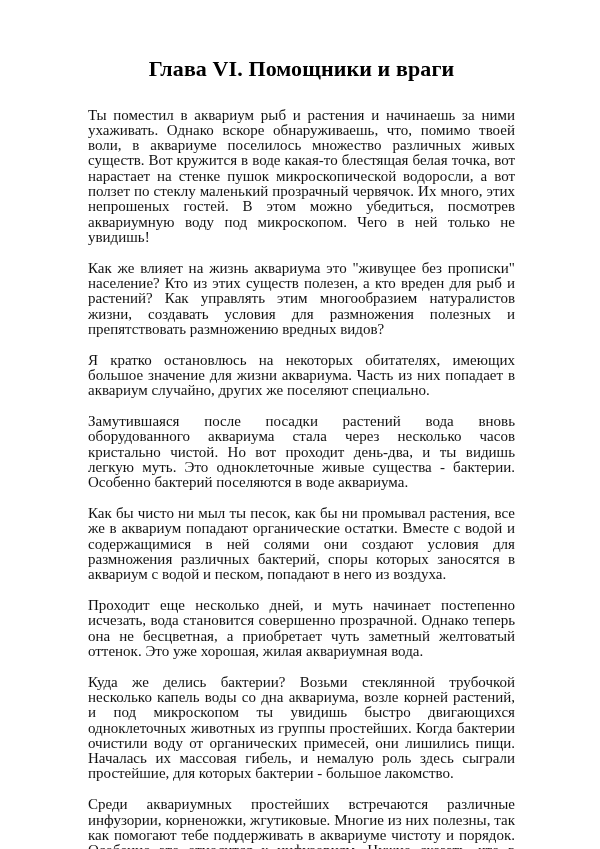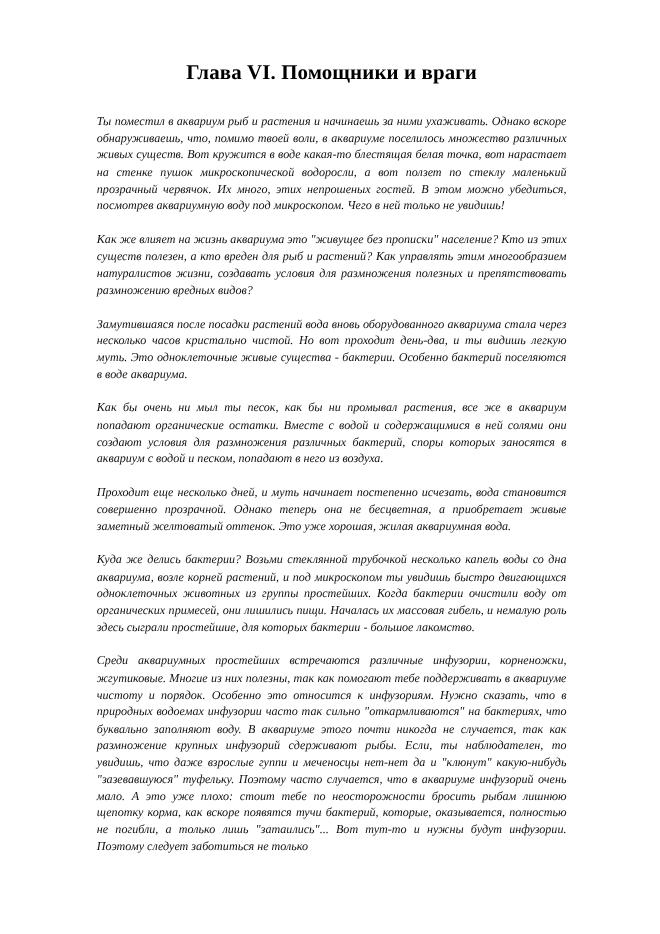--- a/index.html
+++ b/index.html
@@ -17,53 +17,53 @@
   }
   .page {
     box-sizing: border-box;
     width: 600px;
     height: 849px;
     padding: 55px 85px 0 88px;
     background: #ffffff;
     position: relative;
   }
   .chapter-title {
-    font-size: 19px;
+    font-size: 22px;
     font-weight: bold;
     text-align: center;
     letter-spacing: 0.1px;
     margin: 0 0 25px 0;
     line-height: 1.25;
     color: #000;
   }
   .body-text {
     margin: 0;
   }
   .para {
-    font-size: 11px;
+    font-size: 15px;
     line-height: 15.3px;
     text-align: justify;
     text-justify: inter-word;
     margin: 0 0 15.5px 0;
     color: #111;
     hyphens: none;
-    font-style: italic;
   }
   .para:last-child {
     margin-bottom: 0;
   }
 </style>
 </head>
 <body>
 
 <div class="page">
   <h1 class="chapter-title">Глава VI. Помощники и враги</h1>
 
   <div class="body-text">
     <p class="para">Ты поместил в аквариум рыб и растения и начинаешь за ними ухаживать. Однако вскоре обнаруживаешь, что, помимо твоей воли, в аквариуме поселилось множество различных живых существ. Вот кружится в воде какая-то блестящая белая точка, вот нарастает на стенке пушок микроскопической водоросли, а вот ползет по стеклу маленький прозрачный червячок. Их много, этих непрошеных гостей. В этом можно убедиться, посмотрев аквариумную воду под микроскопом. Чего в ней только не увидишь!</p>
     <p class="para">Как же влияет на жизнь аквариума это "живущее без прописки" население? Кто из этих существ полезен, а кто вреден для рыб и растений? Как управлять этим многообразием натуралистов жизни, создавать условия для размножения полезных и препятствовать размножению вредных видов?</p>
+    <p class="para">Я кратко остановлюсь на некоторых обитателях, имеющих большое значение для жизни аквариума. Часть из них попадает в аквариум случайно, других же поселяют специально.</p>
     <p class="para">Замутившаяся после посадки растений вода вновь оборудованного аквариума стала через несколько часов кристально чистой. Но вот проходит день-два, и ты видишь легкую муть. Это одноклеточные живые существа - бактерии. Особенно бактерий поселяются в воде аквариума.</p>
-    <p class="para">Как бы очень ни мыл ты песок, как бы ни промывал растения, все же в аквариум попадают органические остатки. Вместе с водой и содержащимися в ней солями они создают условия для размножения различных бактерий, споры которых заносятся в аквариум с водой и песком, попадают в него из воздуха.</p>
-    <p class="para">Проходит еще несколько дней, и муть начинает постепенно исчезать, вода становится совершенно прозрачной. Однако теперь она не бесцветная, а приобретает живые заметный желтоватый оттенок. Это уже хорошая, жилая аквариумная вода.</p>
+    <p class="para">Как бы чисто ни мыл ты песок, как бы ни промывал растения, все же в аквариум попадают органические остатки. Вместе с водой и содержащимися в ней солями они создают условия для размножения различных бактерий, споры которых заносятся в аквариум с водой и песком, попадают в него из воздуха.</p>
+    <p class="para">Проходит еще несколько дней, и муть начинает постепенно исчезать, вода становится совершенно прозрачной. Однако теперь она не бесцветная, а приобретает чуть заметный желтоватый оттенок. Это уже хорошая, жилая аквариумная вода.</p>
     <p class="para">Куда же делись бактерии? Возьми стеклянной трубочкой несколько капель воды со дна аквариума, возле корней растений, и под микроскопом ты увидишь быстро двигающихся одноклеточных животных из группы простейших. Когда бактерии очистили воду от органических примесей, они лишились пищи. Началась их массовая гибель, и немалую роль здесь сыграли простейшие, для которых бактерии - большое лакомство.</p>
     <p class="para">Среди аквариумных простейших встречаются различные инфузории, корненожки, жгутиковые. Многие из них полезны, так как помогают тебе поддерживать в аквариуме чистоту и порядок. Особенно это относится к инфузориям. Нужно сказать, что в природных водоемах инфузории часто так сильно "откармливаются" на бактериях, что буквально заполняют воду. В аквариуме этого почти никогда не случается, так как размножение крупных инфузорий сдерживают рыбы. Если, ты наблюдателен, то увидишь, что даже взрослые гуппи и меченосцы нет-нет да и "клюнут" какую-нибудь "зазевавшуюся" туфельку. Поэтому часто случается, что в аквариуме инфузорий очень мало. А это уже плохо: стоит тебе по неосторожности бросить рыбам лишнюю щепотку корма, как вскоре появятся тучи бактерий, которые, оказывается, полностью не погибли, а только лишь "затаились"... Вот тут-то и нужны будут инфузории. Поэтому следует заботиться не только</p>
   </div>
 </div>
 
 </body></html>

